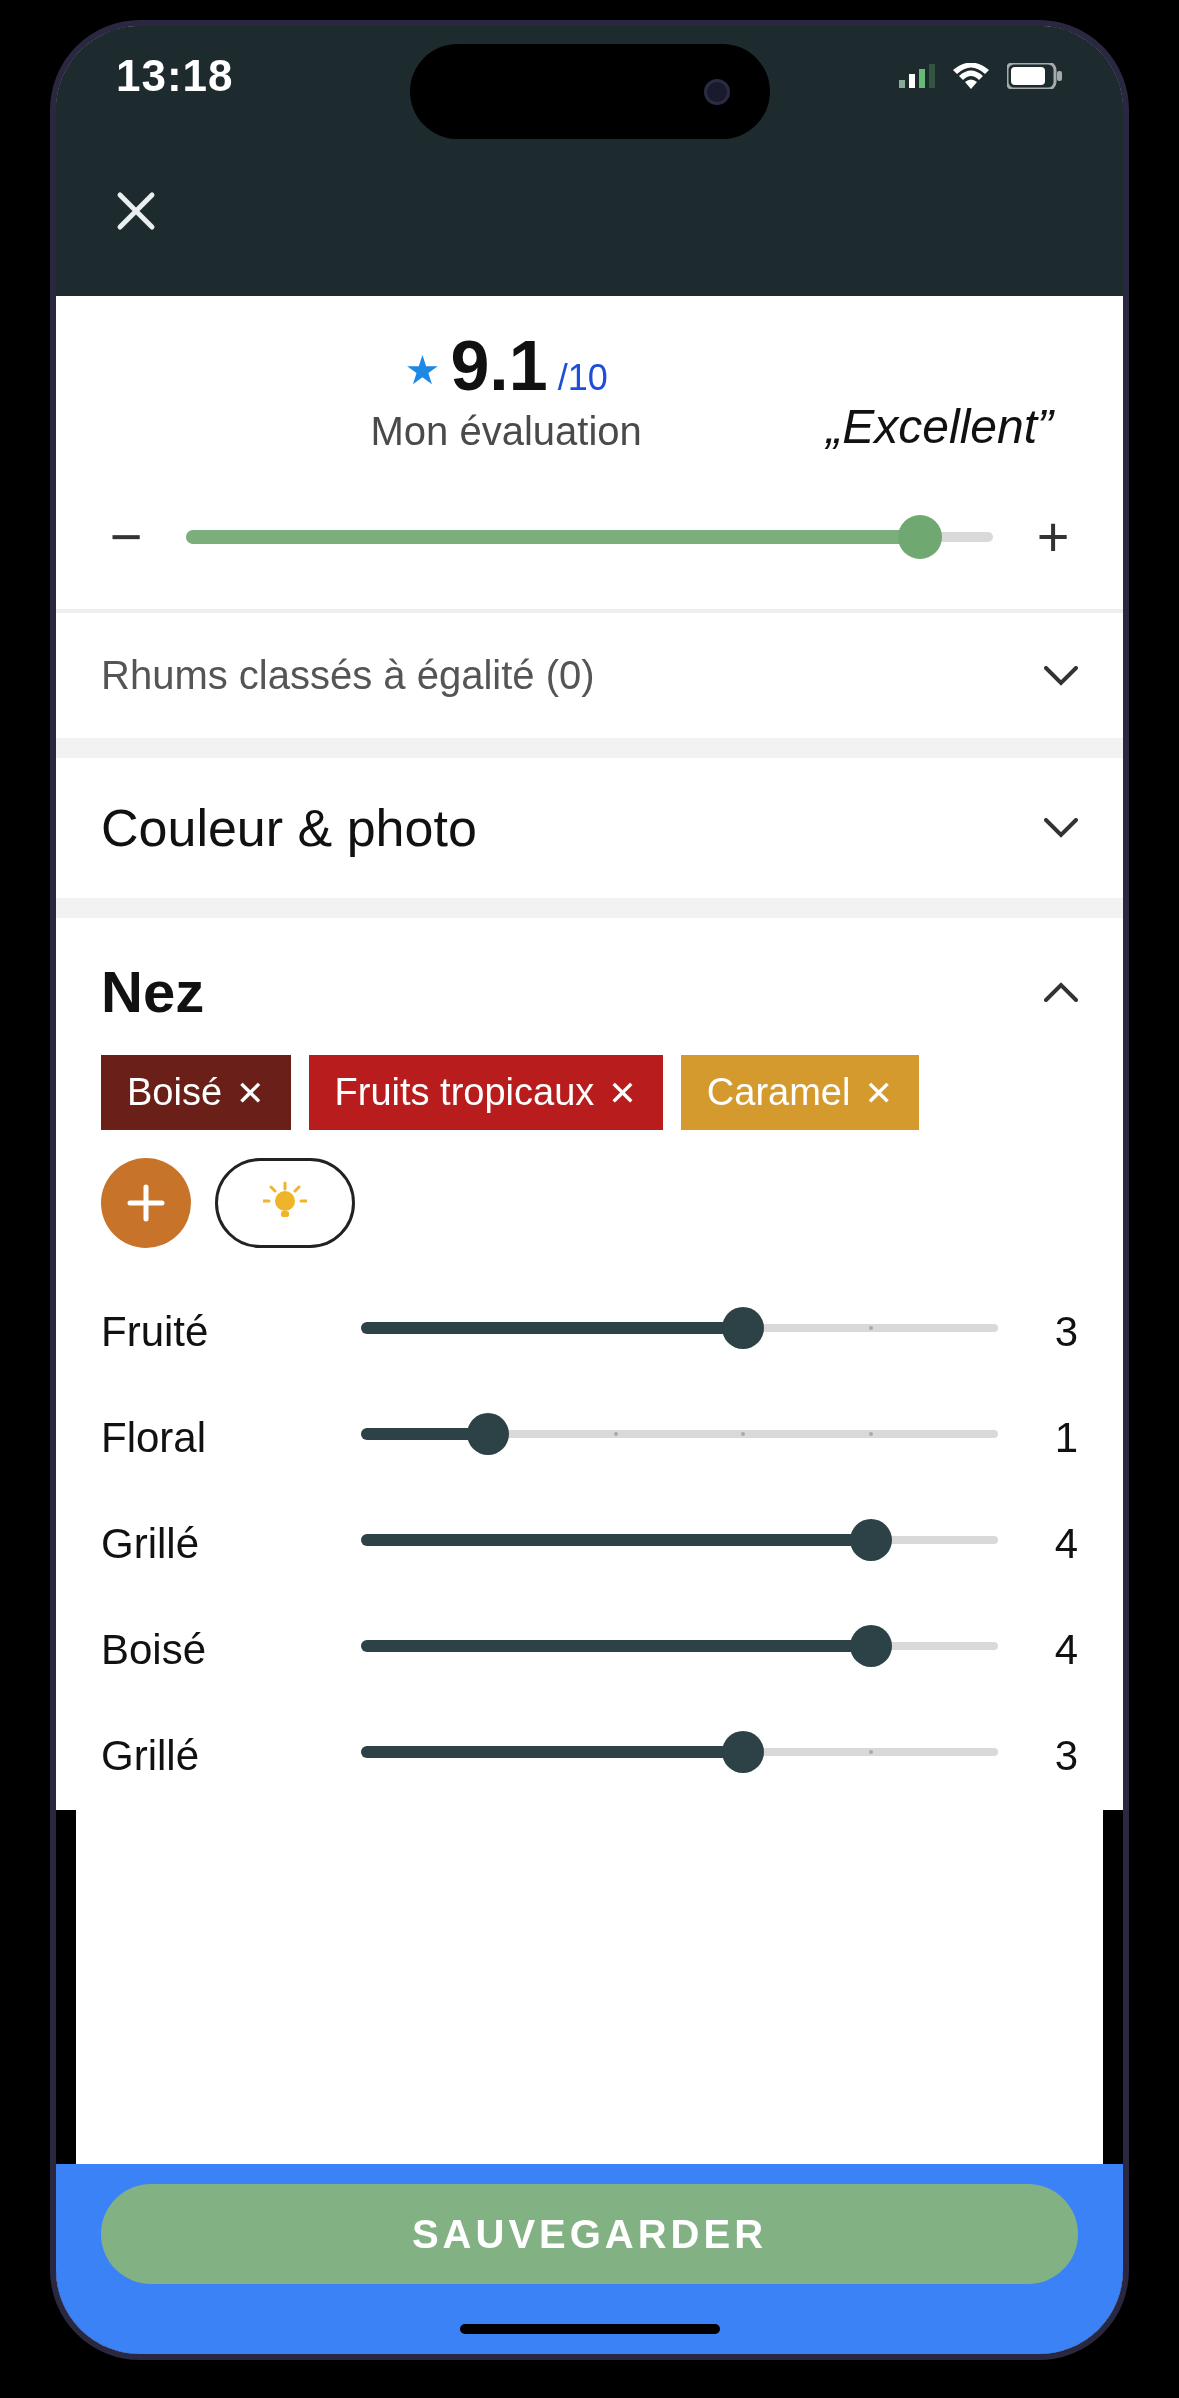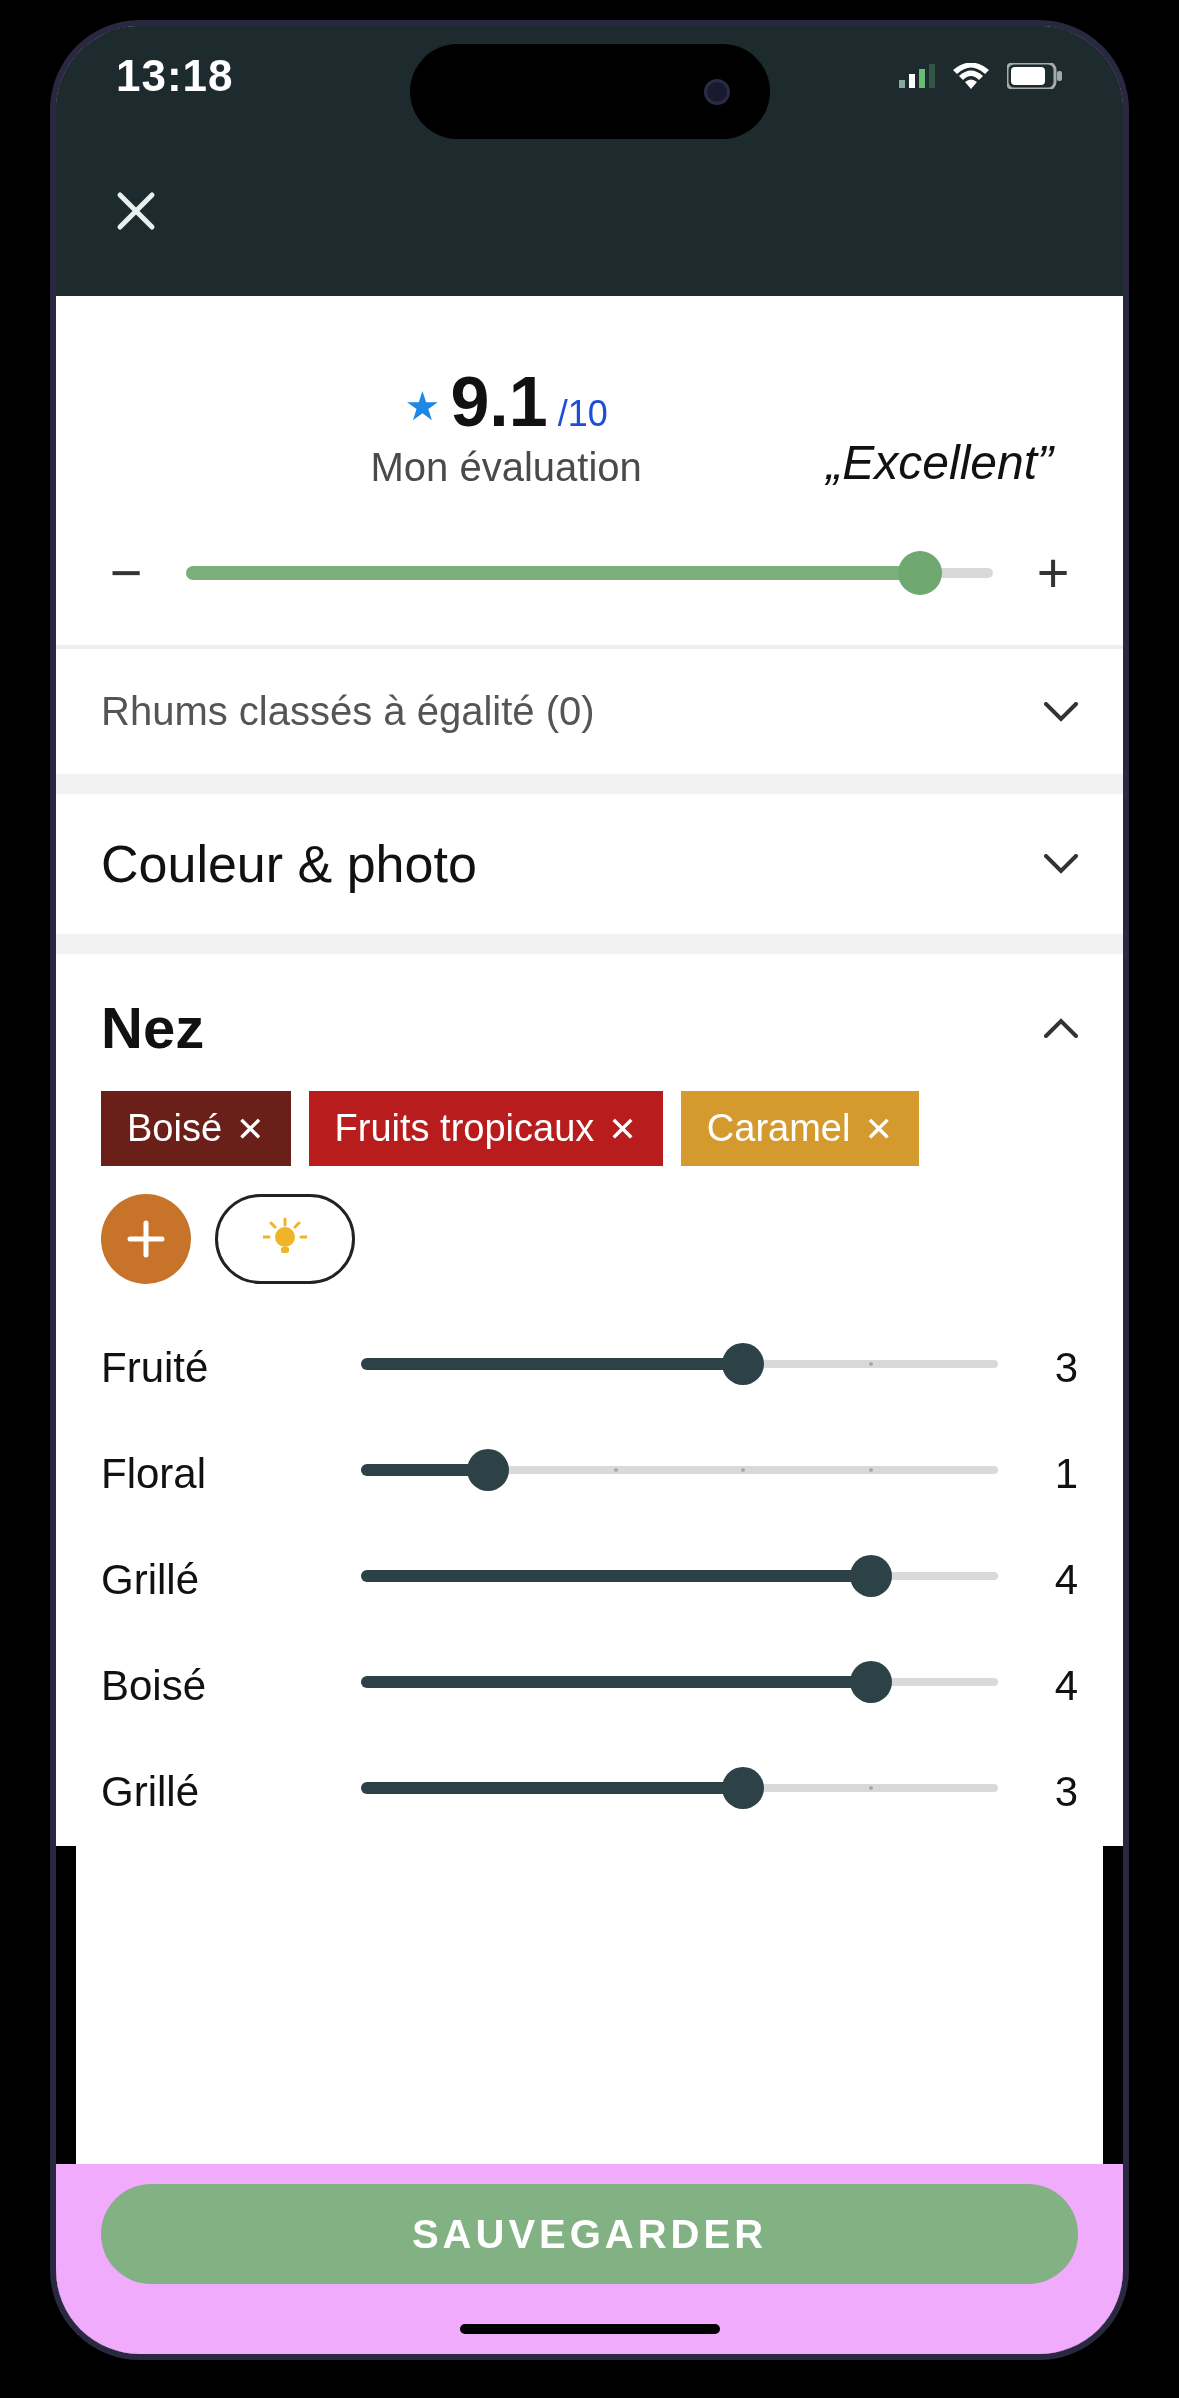--- a/index.html
+++ b/index.html
@@ -28,21 +28,21 @@
   }
   .appbar { padding: 0 40px; }
   .appbar .close { font-size:48px; padding:20px; line-height:1; }
   .appbar .title { font-size:42px; font-weight:500; flex:1; white-space:nowrap; overflow:hidden; text-overflow:ellipsis; padding-left:40px;}
   .content { background:#fff; }
   .rating-block { padding: 30px 40px 40px 40px; border-bottom: 4px solid #eee;}
   .rating-top { display:flex; align-items:flex-end; justify-content:space-between; padding: 0 20px 10px 20px;}
   .rating-left { text-align:center; flex:1; display:flex; flex-direction:column; align-items:center; margin-left:70px;}
   .rating-row { display:flex; align-items:baseline; gap:10px;}
   .star { color:#1e88e5; font-size:40px; position:relative; top:-6px;}
-  .score { font-size:70px; font-weight:700; color:#111;margin-top:36px;}
+  .score { font-size:70px; font-weight:700; color:#111;}
   .outof { font-size:36px; color:#1d4ed8; font-weight:500;}
   .rating-sub { font-size:40px; color:#4a4a4a; margin-top:3px;}
   .rating-word { font-size:48px; font-style:italic; color:#111; font-weight:500; padding-right:10px;}
   .slider-row { display:flex; align-items:center; gap:30px; margin-top:40px;}
   .pm { font-size:56px; color:#333; width:60px; text-align:center;}
   .main-slider { flex:1; height:40px; position:relative;}
   .track-bg { position:absolute; top:50%; left:0; right:0; height:10px; background:#d9d9d9; border-radius:10px; transform:translateY(-50%);}
   .track-fill { position:absolute; top:50%; left:0; height:14px; background:#7aaf7c; border-radius:10px; transform:translateY(-50%);}
   .thumb { position:absolute; top:50%; width:44px; height:44px; border-radius:50%; background:#6fa871; transform:translate(-50%,-50%);}
   .expander { padding: 40px 45px; display:flex; align-items:center; justify-content:space-between; background:#fff;}
@@ -66,21 +66,21 @@
   .bulb { color:#f0b429; font-size:44px;}
   .attrs { margin-top:60px; display:flex; flex-direction:column; gap:58px;}
   .attr { display:flex; gap:30px;}
   .attr .name { width:230px; font-size:42px; color:#111;}
   .attr .val { width:50px; text-align:right; font-size:42px; color:#111;}
   .mini-slider { flex:1; position:relative; height:40px;}
   .mini-track { position:absolute; top:50%; left:0; right:0; height:8px; background:#d9d9d9; border-radius:8px; transform:translateY(-50%);}
   .mini-fill { position:absolute; top:50%; left:0; height:12px; background:#2d4247; border-radius:8px; transform:translateY(-50%);}
   .mini-thumb { position:absolute; top:50%; width:42px; height:42px; border-radius:50%; background:#2d4247; transform:translate(-50%,-50%);}
   .mini-tick { position:absolute; top:50%; width:4px; height:4px; background:#aaa; border-radius:50%; transform:translate(-50%,-50%);}
-  .footer { position:absolute; bottom:0; left:0; right:0; background:#f0abfc; padding: 20px 45px 70px 45px;}
+  .footer { position:absolute; bottom:0; left:0; right:0; background:#3b82f6; padding: 20px 45px 70px 45px;}
   .save-btn { width:100%; height:100px; border:none; border-radius:60px; background:#82b184; color:#fff; font-size:40px; font-weight:700; letter-spacing:4px;}
   .home-ind { position:absolute; bottom:20px; left:50%; transform:translateX(-50%); width:260px; height:10px; background:#000; border-radius:10px;}
   svg { display:block; }
 </style>
 </head>
 <body>
 
 <div class="frame">
   <div class="notch">
       <div class="cam"></div>

